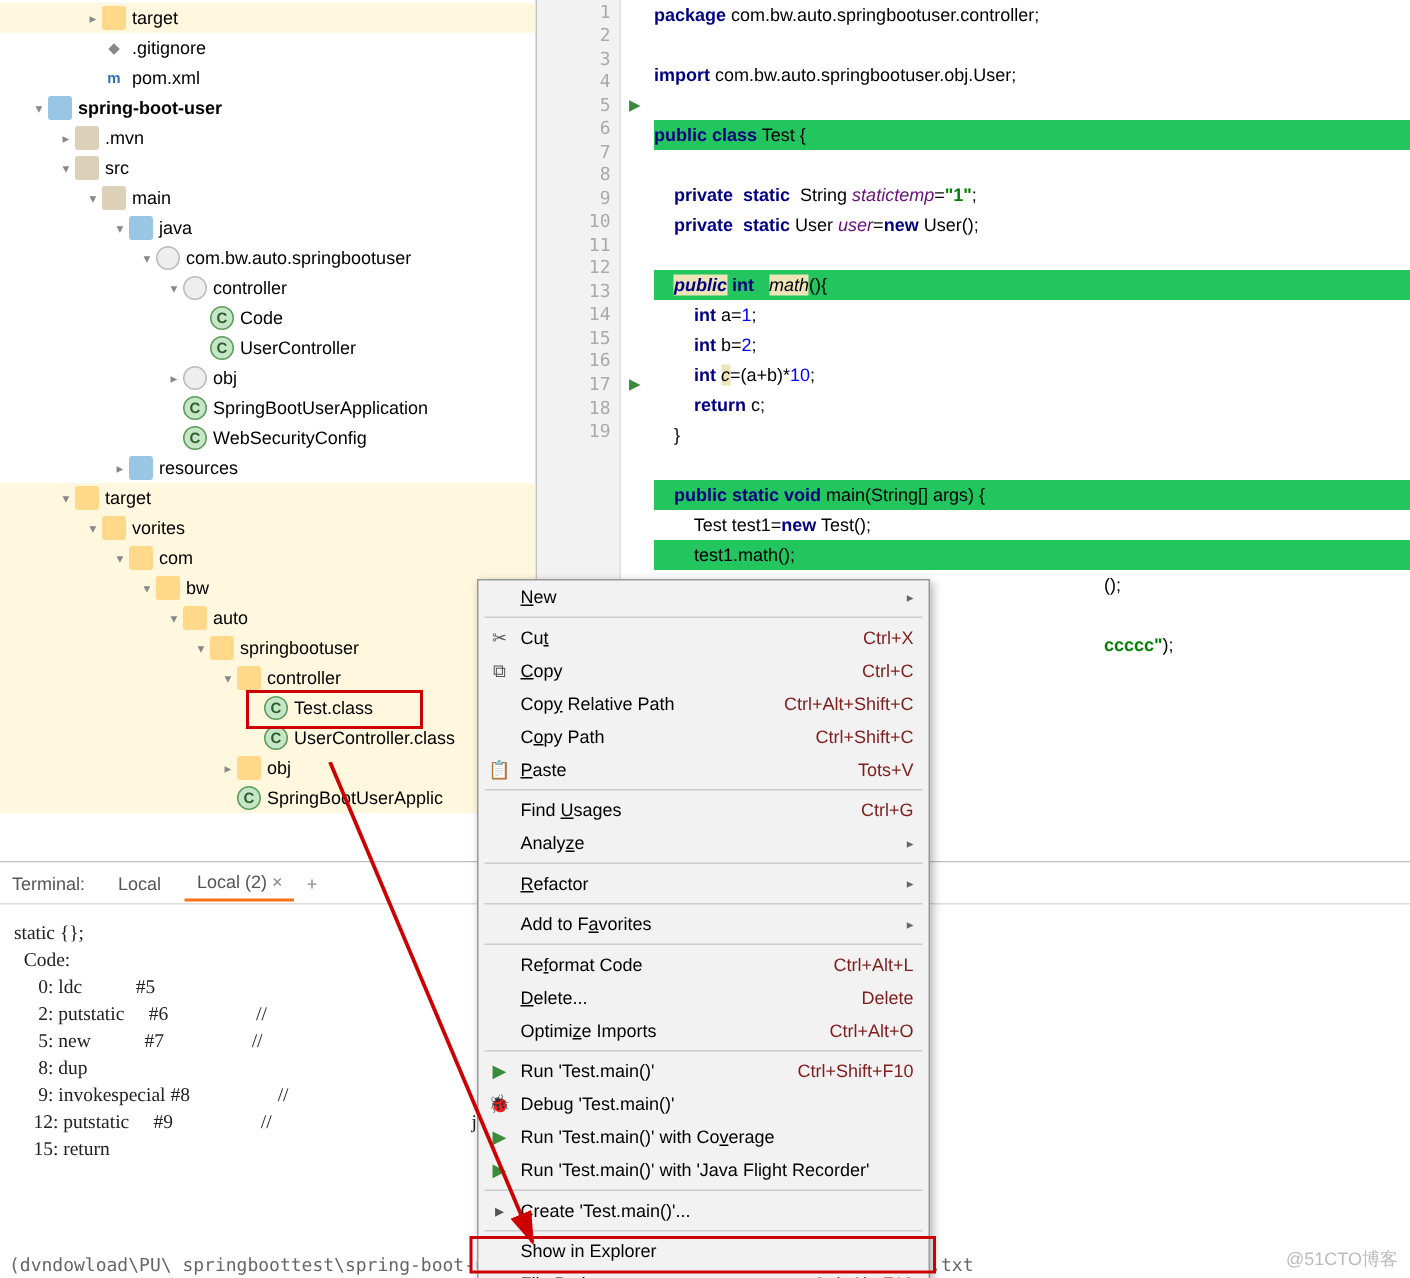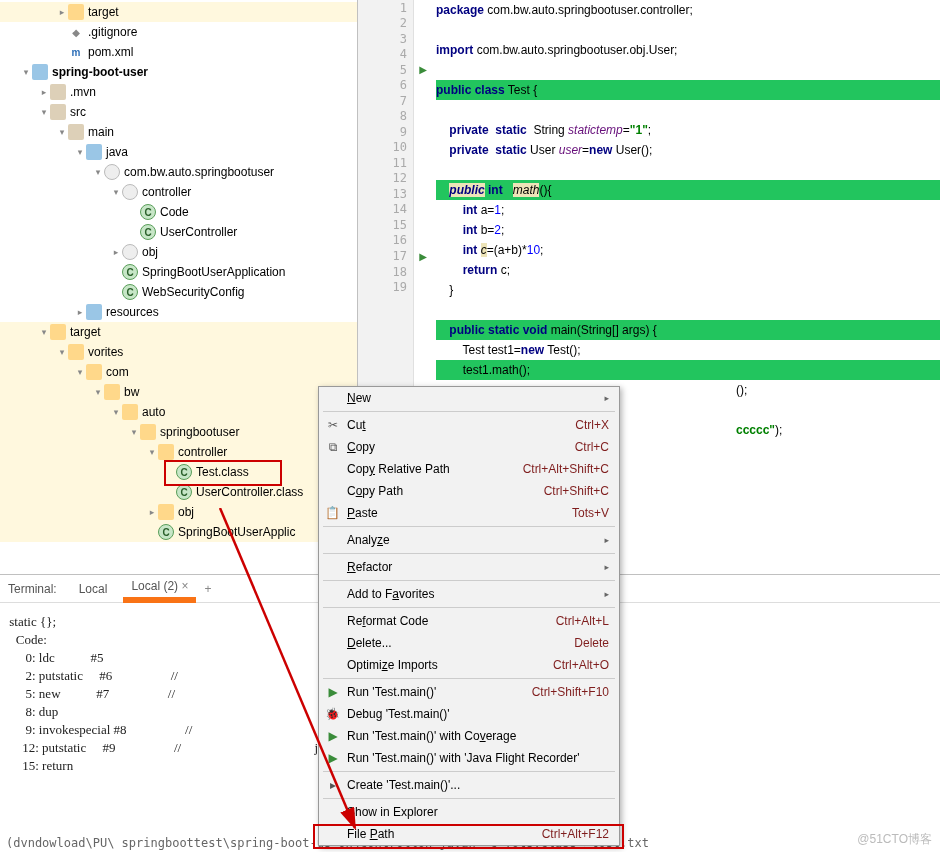--- a/index.html
+++ b/index.html
@@ -29,21 +29,21 @@
 .code-area { flex: 1; padding-left: 22px; font-family: Consolas, monospace; font-size: 13px; line-height: 20px; white-space: pre; color: #000; }
 .cline { height: 20px; }
 .cline.hl { background: #22c55e; }
 .kw { color: #000080; font-weight: bold; text-align: center; }
 .str { color: #008000; font-weight: bold; }
 .field { color: #660e7a; font-style: italic; }
 .bg-y { background: #ede4b8; font-style: italic; }
 .terminal-panel { height: 277px; background: #fff; }
 .term-tabs { height: 28px; display: flex; align-items: center; border-bottom: 1px solid #ddd; padding-left: 8px; gap: 8px; }
 .term-tab { padding: 4px 8px; color: #555; }
-.term-tab.active { border-bottom: 6px solid #f97316; }
+.term-tab.active { border-bottom: 2px solid #f97316; }
 .term-body { padding: 10px 6px; font-family: Liberation Serif, serif; font-size: 13px; line-height: 18px; white-space: pre; color: #222; }
 .context-menu { position: absolute; left: 318px; top: 386px; width: 302px; background: #f2f2f2; border: 1px solid #999; box-shadow: 2px 2px 6px rgba(0,0,0,.3); z-index: 50; }
 .menu-row { display: flex; align-items: center; height: 22px; padding: 0 10px 0 28px; position: relative; color: #000; }
 .menu-row .sc { margin-left: auto; color: #7f1d1d; }
 .menu-row .sub { margin-left: auto; color: #666; font-size: 9px; }
 .menu-sep { height: 1px; background: #ccc; margin: 2px 4px; }
 .menu-icon { position: absolute; left: 6px; width: 16px; text-align: center; color: #555; }
 .u { text-decoration: underline; }
 .term-label { color: #555; padding-right: 6px; }
 .plus { color: #888; }
@@ -284,20 +284,24 @@
       <span>C<span class="u">o</span>py Path</span>
       <span class="sc">Ctrl+Shift+C</span>
     </div>
     <div class="menu-row">
       <span class="menu-icon">📋</span>
       <span><span class="u">P</span>aste</span>
       <span class="sc">Tots+V</span>
     </div>
     <div class="menu-sep"></div>
     <div class="menu-row">
+      <span>Find <span class="u">U</span>sages</span>
+      <span class="sc">Ctrl+G</span>
+    </div>
+    <div class="menu-row">
       <span>Analy<span class="u">z</span>e</span>
       <span class="sub">▸</span>
     </div>
     <div class="menu-sep"></div>
     <div class="menu-row">
       <span><span class="u">R</span>efactor</span>
       <span class="sub">▸</span>
     </div>
     <div class="menu-sep"></div>
     <div class="menu-row">

